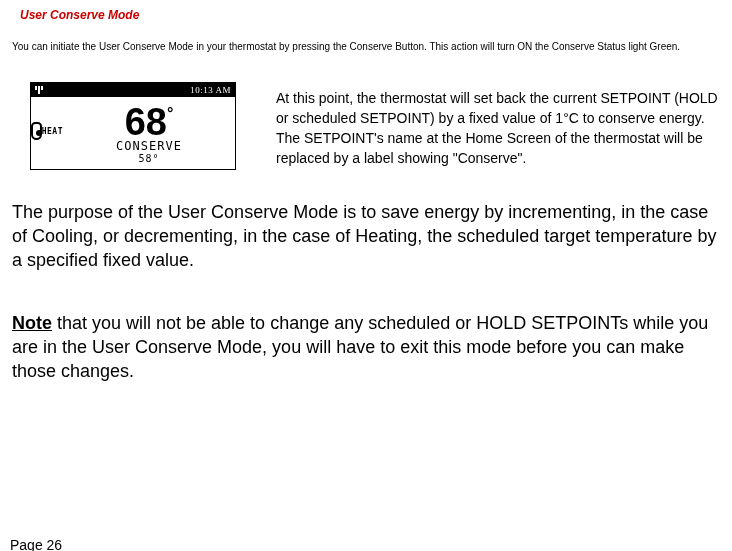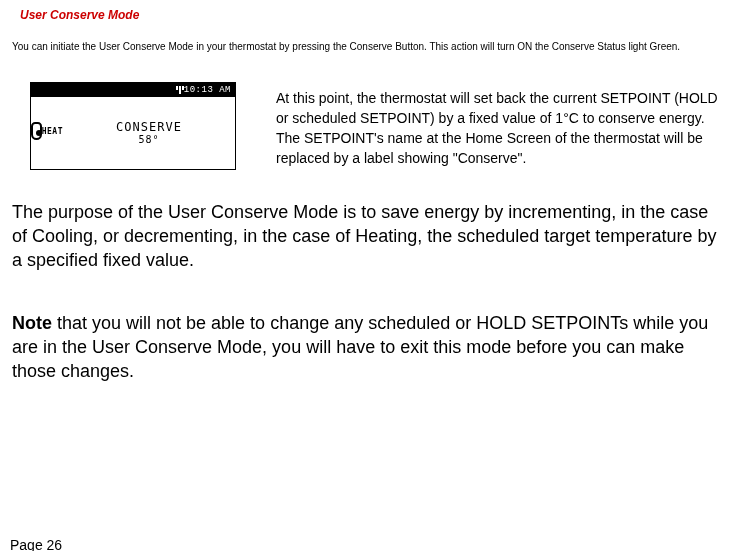--- a/index.html
+++ b/index.html
@@ -39,26 +39,26 @@
       background: #fff;
       margin-right: 40px;
       flex-shrink: 0;
       position: relative;
       margin-left: 18px;
     }
     .thermo-top {
       height: 14px;
       background: #000;
       display: flex;
-      justify-content: flex-end;
+      justify-content: space-between;
       align-items: center;
       padding: 0 4px;
       color: #fff;
       font-size: 9px;
-      font-family: Liberation Mono, monospace;
+      font-family: Liberation Serif, serif;
       letter-spacing: .5px;
     }
     .ant {
       display: inline-block;
       width: 8px; height: 8px;
       position: relative;
     }
     .ant::before {
       content: '';
       position: absolute;
@@ -161,41 +161,42 @@
       font-size: 18px;
       line-height: 1.35;
       margin-bottom: 14px;
     }
     .page-num {
       position: absolute;
       left: 10px;
       bottom: -2px;
       font-size: 14px;
     }
-    .bold { font-weight: bold; }
+    .bold { font-weight: bold; text-decoration: underline; }
   </style>
 </head>
 <body>
 
 <div class="title">User Conserve Mode</div>
 
 <div class="intro">You can initiate the User Conserve Mode in your thermostat by pressing the Conserve Button. This action will turn ON the Conserve Status light Green.</div>
 
 <div class="row">
   <div class="thermo">
     <div class="thermo-top">
       <span class="ant"></span>
       <span>10:13 AM</span>
     </div>
     <div class="thermo-body">
       <div class="col-left">
         <div class="heat-icon"></div>
         <div class="small-label">HEAT</div>
       </div>
       <div class="col-center">
+        <div class="temp"><span>68</span><sup>°</sup></div>
         <div class="t-label">CONSERVE</div>
         <div class="t-set">58°</div>
       </div>
     </div>
   </div>
   <div class="row-text">At this point, the thermostat will set back the current SETPOINT (HOLD or scheduled SETPOINT) by a fixed value of 1°C to conserve energy. The SETPOINT's name at the Home Screen of the thermostat will be replaced by a label showing "Conserve".</div>
 </div>
 
 <div class="para">The purpose of the User Conserve Mode is to save energy by incrementing, in the case of Cooling, or decrementing, in the case of Heating, the scheduled target temperature by a specified fixed value.</div>
 

